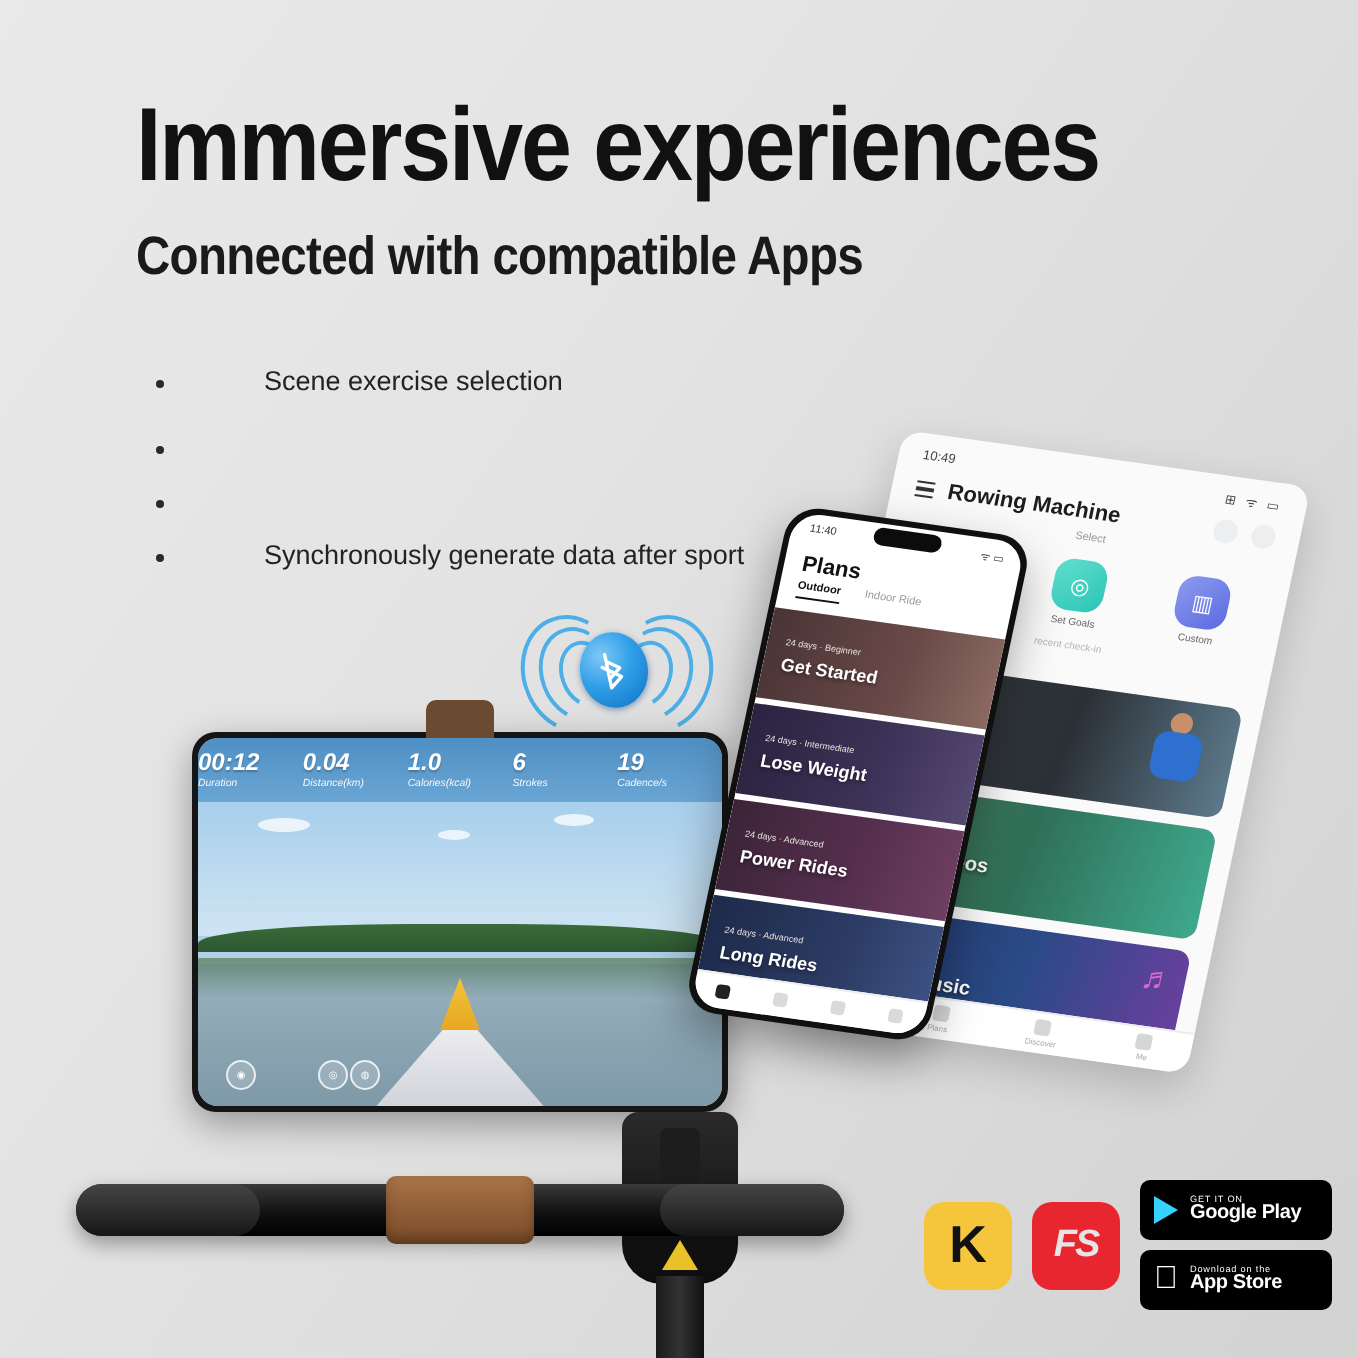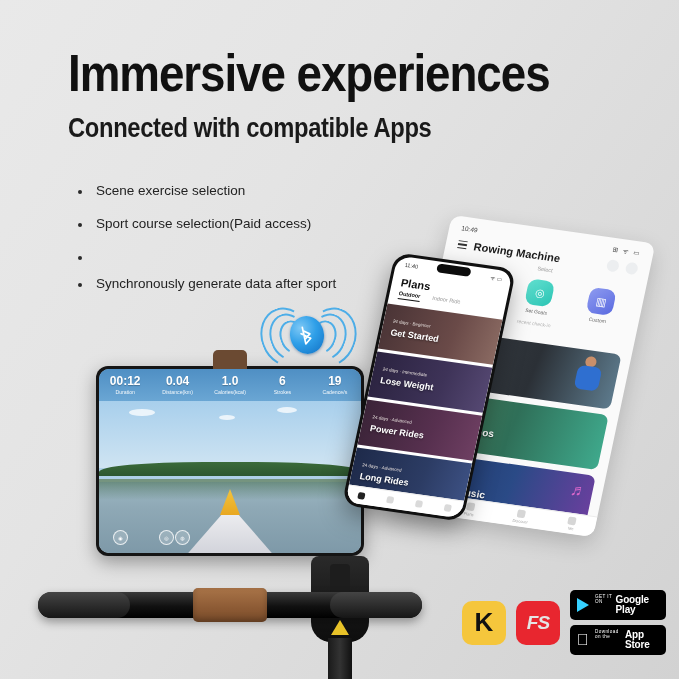--- a/index.html
+++ b/index.html
@@ -23,21 +23,21 @@
   .subhead{
     position:absolute;left:68px;top:112px;
     font-weight:700;font-size:27px;line-height:32px;
     letter-spacing:-.4px;color:#1a1a1a;
     transform:scaleX(.88);transform-origin:left center;
     white-space:nowrap;
   }
 
   
   .bullets{position:absolute;left:72px;top:182px;width:330px;}
-  .bullet-row{display:flex;align-items:flex-start;margin-bottom:15px;}
+  .bullet-row{display:flex;align-items:flex-start;margin-bottom:15px;gap:36px;}
   .bullet-dot{
     width:4px;height:4px;border-radius:50%;background:#2a2a2a;
     margin:8px 14px 0 6px;flex:0 0 auto;
   }
   .bullet-text{font-size:13.5px;line-height:18px;color:#232323;}
 
   
   .bt-wrap{position:absolute;left:262px;top:306px;width:88px;height:58px;}
   .bt-oval{
     position:absolute;left:28px;top:10px;width:34px;height:38px;
@@ -73,21 +73,21 @@
   }
   .tablet-screen{
     width:100%;height:100%;border-radius:10px;overflow:hidden;position:relative;
     background:linear-gradient(#9fc6e4,#b9d6ea);
   }
   .metrics{
     position:absolute;left:0;top:0;width:100%;height:32px;
     background:linear-gradient(#4f8fc4,#6aa6d4);
     display:flex;align-items:center;
   }
-  .metric{flex:1;text-align:center;color:#fff;}
+  .metric{flex:1;color:#fff;font-style:italic;}
   .metric-val{font-size:12px;font-weight:700;line-height:13px;
     text-shadow:0 1px 1px rgba(0,0,0,.25);}
   .metric-lbl{font-size:5.2px;line-height:8px;opacity:.92;}
 
   .scene{position:absolute;left:0;top:32px;right:0;bottom:0;overflow:hidden;}
   .sky{position:absolute;left:0;top:0;width:100%;height:44%;
     background:linear-gradient(#a8cfec,#cfe4f2);}
   .cloud{position:absolute;background:#fff;border-radius:50%;opacity:.75;}
   .c1{left:30px;top:8px;width:26px;height:7px;}
   .c2{left:178px;top:6px;width:20px;height:6px;}
@@ -250,40 +250,39 @@
     transform:skewX(-8px);display:block;}
   .ic-fs{background:#e8262f;}
   .ic-fs span{font-size:19px;font-weight:700;color:#e5e5e5;font-style:italic;
     letter-spacing:-1px;}
   .store-col{display:flex;flex-direction:column;gap:5px;}
   .store{width:96px;height:30px;background:#000;border-radius:5px;
     display:flex;align-items:center;gap:6px;padding:0 7px;box-sizing:border-box;}
   .store-tri{width:0;height:0;border-top:7px solid transparent;
     border-bottom:7px solid transparent;border-left:12px solid #36d1ff;}
   .apple{font-size:16px;color:#fff;line-height:1;}
-  .store-txt{display:flex;line-height:1;}
+  .store-txt{display:flex;flex-direction:column;line-height:1;}
   .store-small{font-size:4.6px;color:#fff;letter-spacing:.4px;}
   .store-big{font-size:10px;color:#fff;font-weight:700;letter-spacing:-.2px;}
 </style>
 </head>
 <body>
 
 <div class="stage">
 
   <div class="headline">Immersive experiences</div>
   <div class="subhead">Connected with compatible Apps</div>
 
   <div class="bullets">
     <div class="bullet-row">
       <span class="bullet-dot"></span>
       <span class="bullet-text">Scene exercise selection</span>
     </div>
     <div class="bullet-row">
       <span class="bullet-dot"></span>
-      <span class="bullet-text">Sport course selection(Paid access)</span>
     </div>
     <div class="bullet-row">
       <span class="bullet-dot"></span>
     </div>
     <div class="bullet-row">
       <span class="bullet-dot"></span>
       <span class="bullet-text">Synchronously generate data after sport</span>
     </div>
   </div>
 

